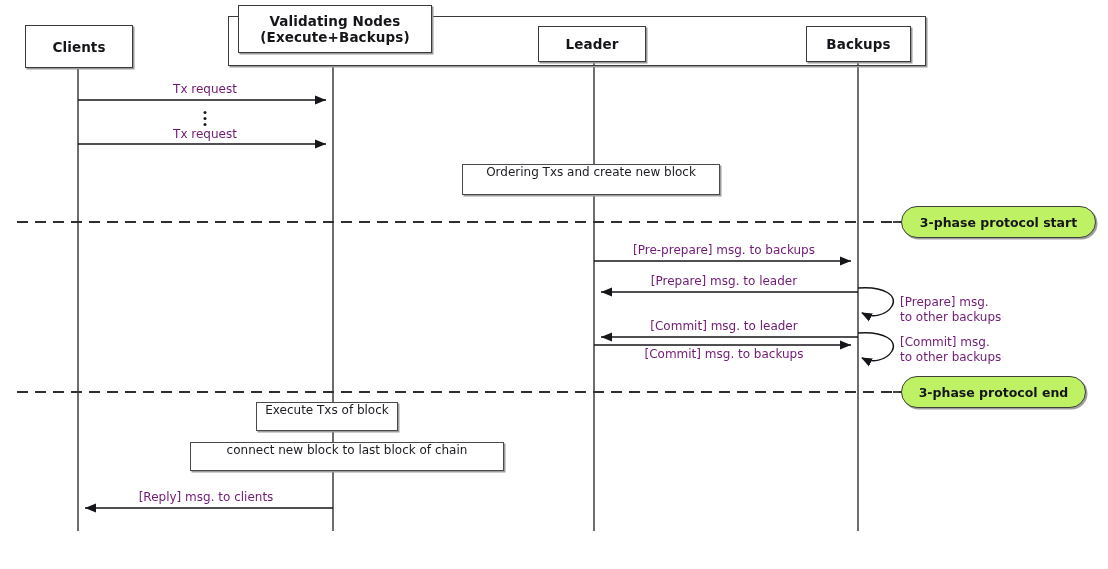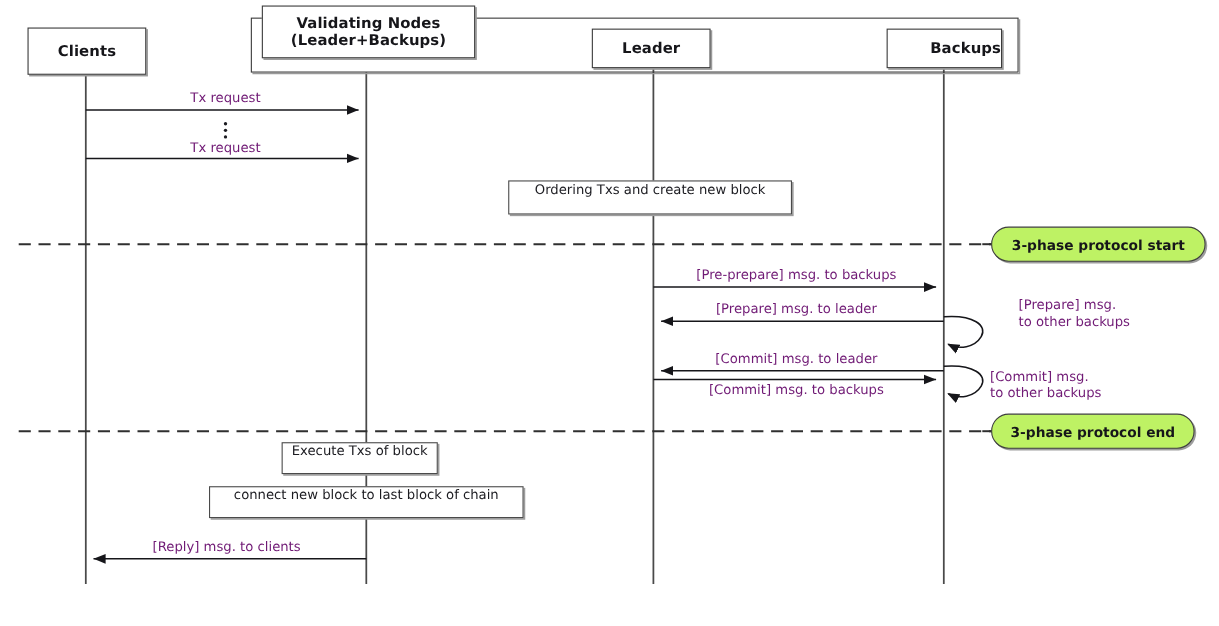--- a/index.html
+++ b/index.html
@@ -187,66 +187,66 @@
   </svg>
 
   <div class="outer-group" style="left:228px; top:16px; width:698px; height:50px;"></div>
 
   <div class="node-box" style="left:25px; top:25px; width:108px; height:43px;">
     <span class="hdr-label">Clients</span>
   </div>
 
   <div class="node-box" style="left:238px; top:5px; width:194px; height:48px;">
     <span class="hdr-label">Validating Nodes
-(Leader+Backups)</span>
+(Execute+Backups)</span>
   </div>
 
   <div class="node-box" style="left:538px; top:26px; width:108px; height:36px;">
     <span class="hdr-label">Leader</span>
   </div>
 
-  <div class="node-box" style="left:806px; top:26px; width:105px; height:36px;justify-content:flex-end;">
+  <div class="node-box" style="left:806px; top:26px; width:105px; height:36px;">
     <span class="hdr-label">Backups</span>
   </div>
 
   <div class="msg-label center" style="left:205px; top:82px;">Tx request</div>
 
   <div class="ellipsis-vert" style="left:205px; top:108px;">
     <span></span>
       <span></span>
       <span></span>
   </div>
 
   <div class="msg-label center" style="left:205px; top:127px;">Tx request</div>
 
   <div class="msg-label center" style="left:724px; top:243px;">[Pre-prepare] msg. to backups</div>
 
   <div class="msg-label center" style="left:724px; top:274px;">[Prepare] msg. to leader</div>
 
-  <div class="msg-label left" style="left:900px; top:270px; white-space:pre-line;margin-left:26px;">[Prepare] msg.
+  <div class="msg-label left" style="left:900px; top:295px; white-space:pre-line;">[Prepare] msg.
 to other backups</div>
 
   <div class="msg-label center" style="left:724px; top:319px;">[Commit] msg. to leader</div>
 
   <div class="msg-label center" style="left:724px; top:347px;">[Commit] msg.  to backups</div>
 
   <div class="msg-label left" style="left:900px; top:335px; white-space:pre-line;">[Commit] msg.
 to other backups</div>
 
   <div class="msg-label center" style="left:206px; top:490px;">[Reply] msg. to clients</div>
 
   <div class="act-box" style="left:462px; top:164px; width:258px; height:31px;">
     <span>Ordering Txs and create new block</span>
   </div>
 
   <div class="act-box" style="left:256px; top:402px; width:142px; height:29px;">
     <span>Execute Txs of block</span>
   </div>
 
-  <div class="act-box" style="left:190px; top:442px; width:286px; height:29px;">
+  <div class="act-box" style="left:190px; top:442px; width:314px; height:29px;">
     <span>connect new block to last block of chain</span>
   </div>
 
   <div class="pill-box" style="left:901px; top:206px; width:195px; height:32px;">
     <span>3-phase protocol start</span>
   </div>
 
   <div class="pill-box" style="left:901px; top:376px; width:185px; height:32px;">
     <span>3-phase protocol end</span>
   </div>

